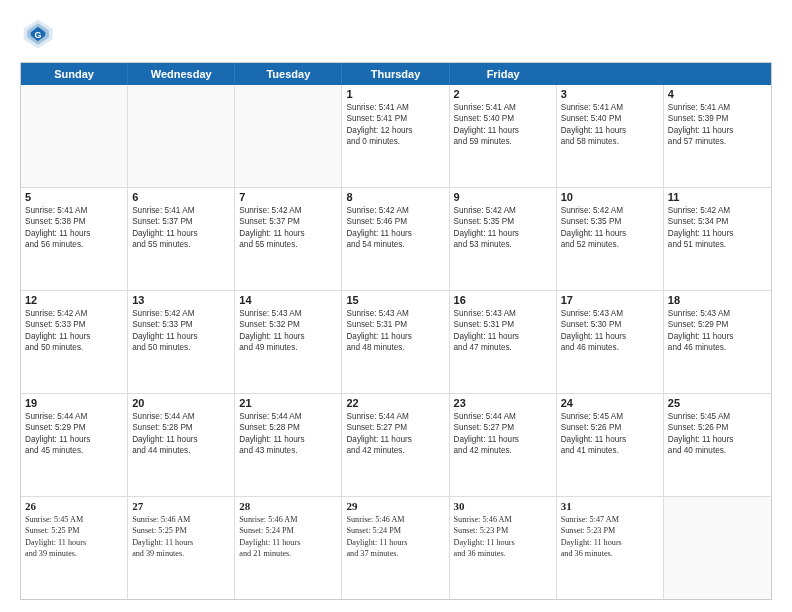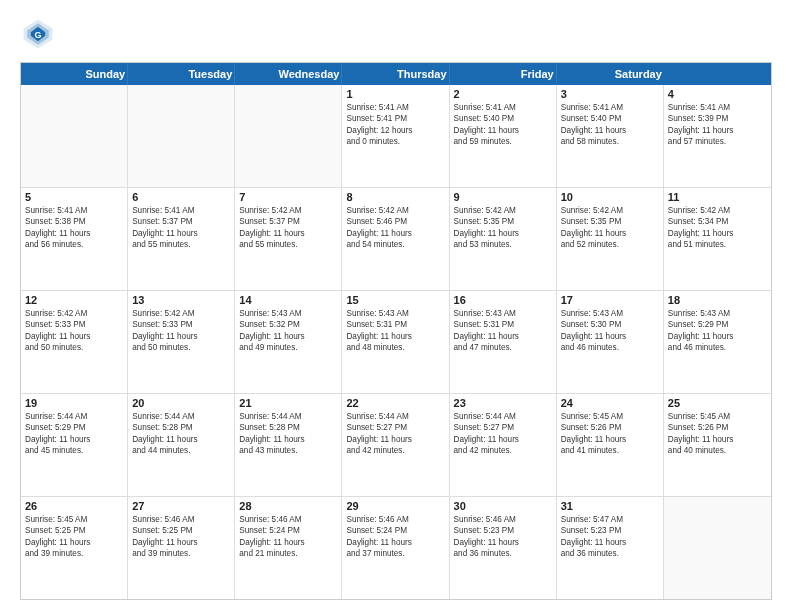--- a/index.html
+++ b/index.html
@@ -63,37 +63,37 @@
     }
     .cal-header-row {
       display: grid;
       grid-template-columns: repeat(7, 1fr);
       background: #1a6ab1;
     }
     .cal-header-cell {
       color: #fff;
       font-size: 11px;
       font-weight: bold;
-      text-align: right;
+      text-align: center;
       padding: 5px 2px;
       border-right: 1px solid #2a7ac1;
     }
     .cal-header-cell:last-child { border-right: none; }
     .cal-body {
       display: flex;
       flex-direction: column;
       flex: 1;
     }
     .cal-week {
       display: grid;
       grid-template-columns: repeat(7, 1fr);
       flex: 1;
       border-bottom: 1px solid #ddd;
     }
-    .cal-week:last-child { border-bottom: none; }
+    .cal-week:last-child { border-bottom: none; font-family: Liberation Serif, serif; }
     .cal-cell {
       border-right: 1px solid #ddd;
       padding: 3px 4px;
       font-size: 8.5px;
       color: #333;
       vertical-align: top;
       min-height: 0;
     }
     .cal-cell:last-child { border-right: none; }
     .cal-cell.empty { background: #f9f9f9; }
@@ -129,25 +129,24 @@
     </div>
     <div class="title-block">
       <h1></h1>
       <h2></h2>
     </div>
   </div>
 
   <div class="calendar">
     <div class="cal-header-row" id="cal-header">
         <div class="cal-header-cell">Sunday</div>
+        <div class="cal-header-cell">Wednesday</div>
         <div class="cal-header-cell">Tuesday</div>
-        <div class="cal-header-cell">Wednesday</div>
         <div class="cal-header-cell">Thursday</div>
         <div class="cal-header-cell">Friday</div>
-        <div class="cal-header-cell">Saturday</div>
       </div>
     <div class="cal-body" id="cal-body">
         <div class="cal-week">
           <div class="cal-cell empty"></div>
           <div class="cal-cell empty"></div>
           <div class="cal-cell empty"></div>
           <div class="cal-cell">
             <span class="day-num">1</span>
             <span class="cell-line">Sunrise: 5:41 AM</span>
             <span class="cell-line">Sunset: 5:41 PM</span>

